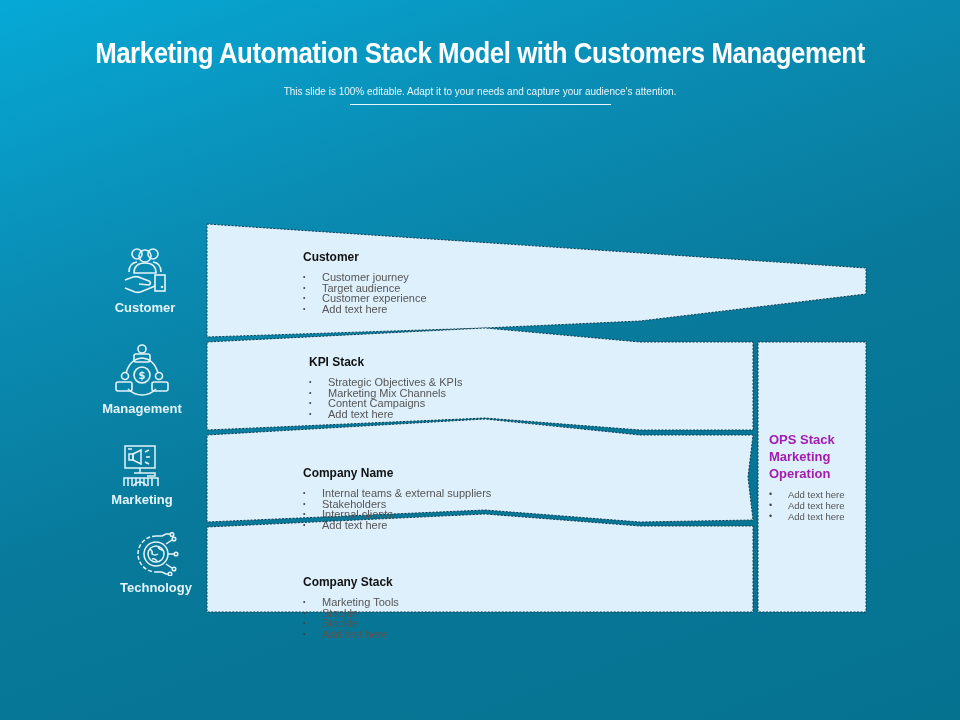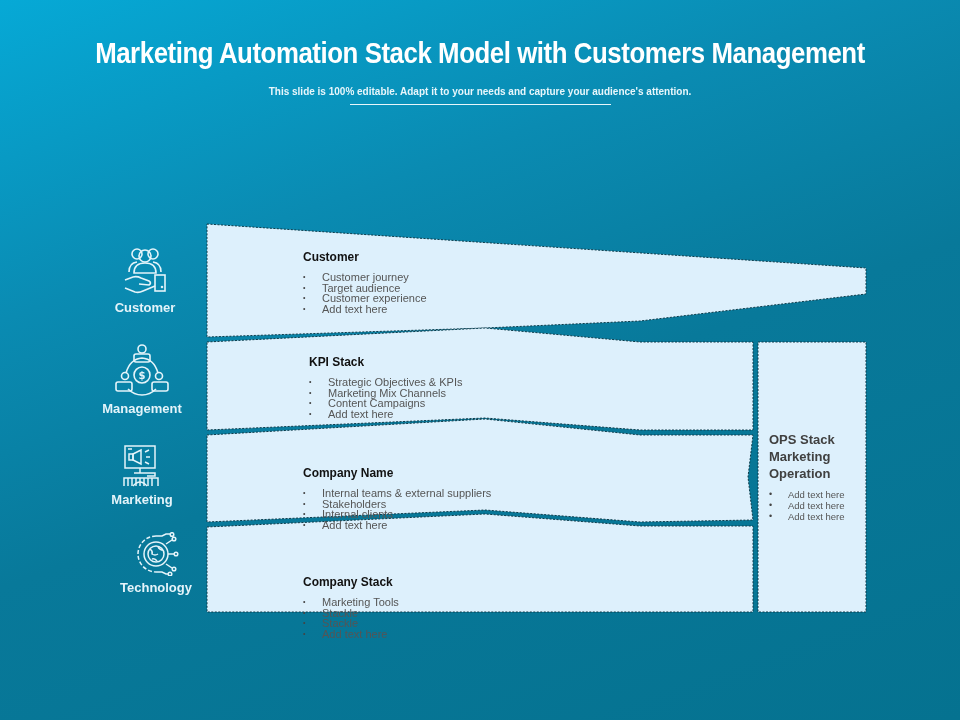--- a/index.html
+++ b/index.html
@@ -8,21 +8,21 @@
     background: linear-gradient(160deg, #06a9d6 0%, #0a8bb2 30%, #08799a 55%, #057290 100%);
     font-family: "Liberation Sans", sans-serif;
   }
   .title {
     position: absolute; left: 0; top: 36px; width: 960px; text-align: center;
     color: #ffffff; font-weight: bold; font-size: 30px; letter-spacing: -0.5px;
     transform: scaleX(0.86); transform-origin: center;
   }
   .subtitle {
     position: absolute; left: 0; top: 86px; width: 960px; text-align: center;
-    color: #e8f6fb; font-size: 10px; font-weight: bold;
+    color: #e8f6fb; font-size: 10px;
   }
   .subline {
     position: absolute; left: 350px; top: 104px; width: 261px; height: 1px;
     background: #e6f6fb;
   }
   svg.shapes { position: absolute; left: 0; top: 0; }
   .cat {
     position: absolute; width: 120px; text-align: center; color: #e4f4fa;
     font-weight: bold; font-size: 13px;
   }
@@ -35,21 +35,21 @@
     margin: 0 0 8px 0; font-size: 13px; font-weight: bold; color: #111;
     transform: scaleX(0.92); transform-origin: left;
   }
   .block ul { list-style: none; margin: 0; padding: 0; }
   .block li {
     font-size: 11px; color: #555; line-height: 10.6px; position: relative; padding-left: 19px;
   }
   .block li::before {
     content: "•"; position: absolute; left: 0; top: 0; color: #444; font-size: 7px;
   }
-  .ops h3 { font-size: 13px; line-height: 17px; margin-bottom: 7px; color: #404040; transform: none; }
+  .ops h3 { font-size: 13px; line-height: 17px; margin-bottom: 7px; color: #a21caf; transform: none; }
   .ops li { font-size: 9.5px; color: #555; line-height: 11px; padding-left: 19px; }
   .ops li::before { font-size: 9px; }
 </style>
 </head>
 <body>
 
 <div class="title">Marketing Automation Stack Model with Customers Management</div>
 <div class="subtitle">This slide is 100% editable. Adapt it to your needs and capture your audience's attention.</div>
 <div class="subline"></div>
 

